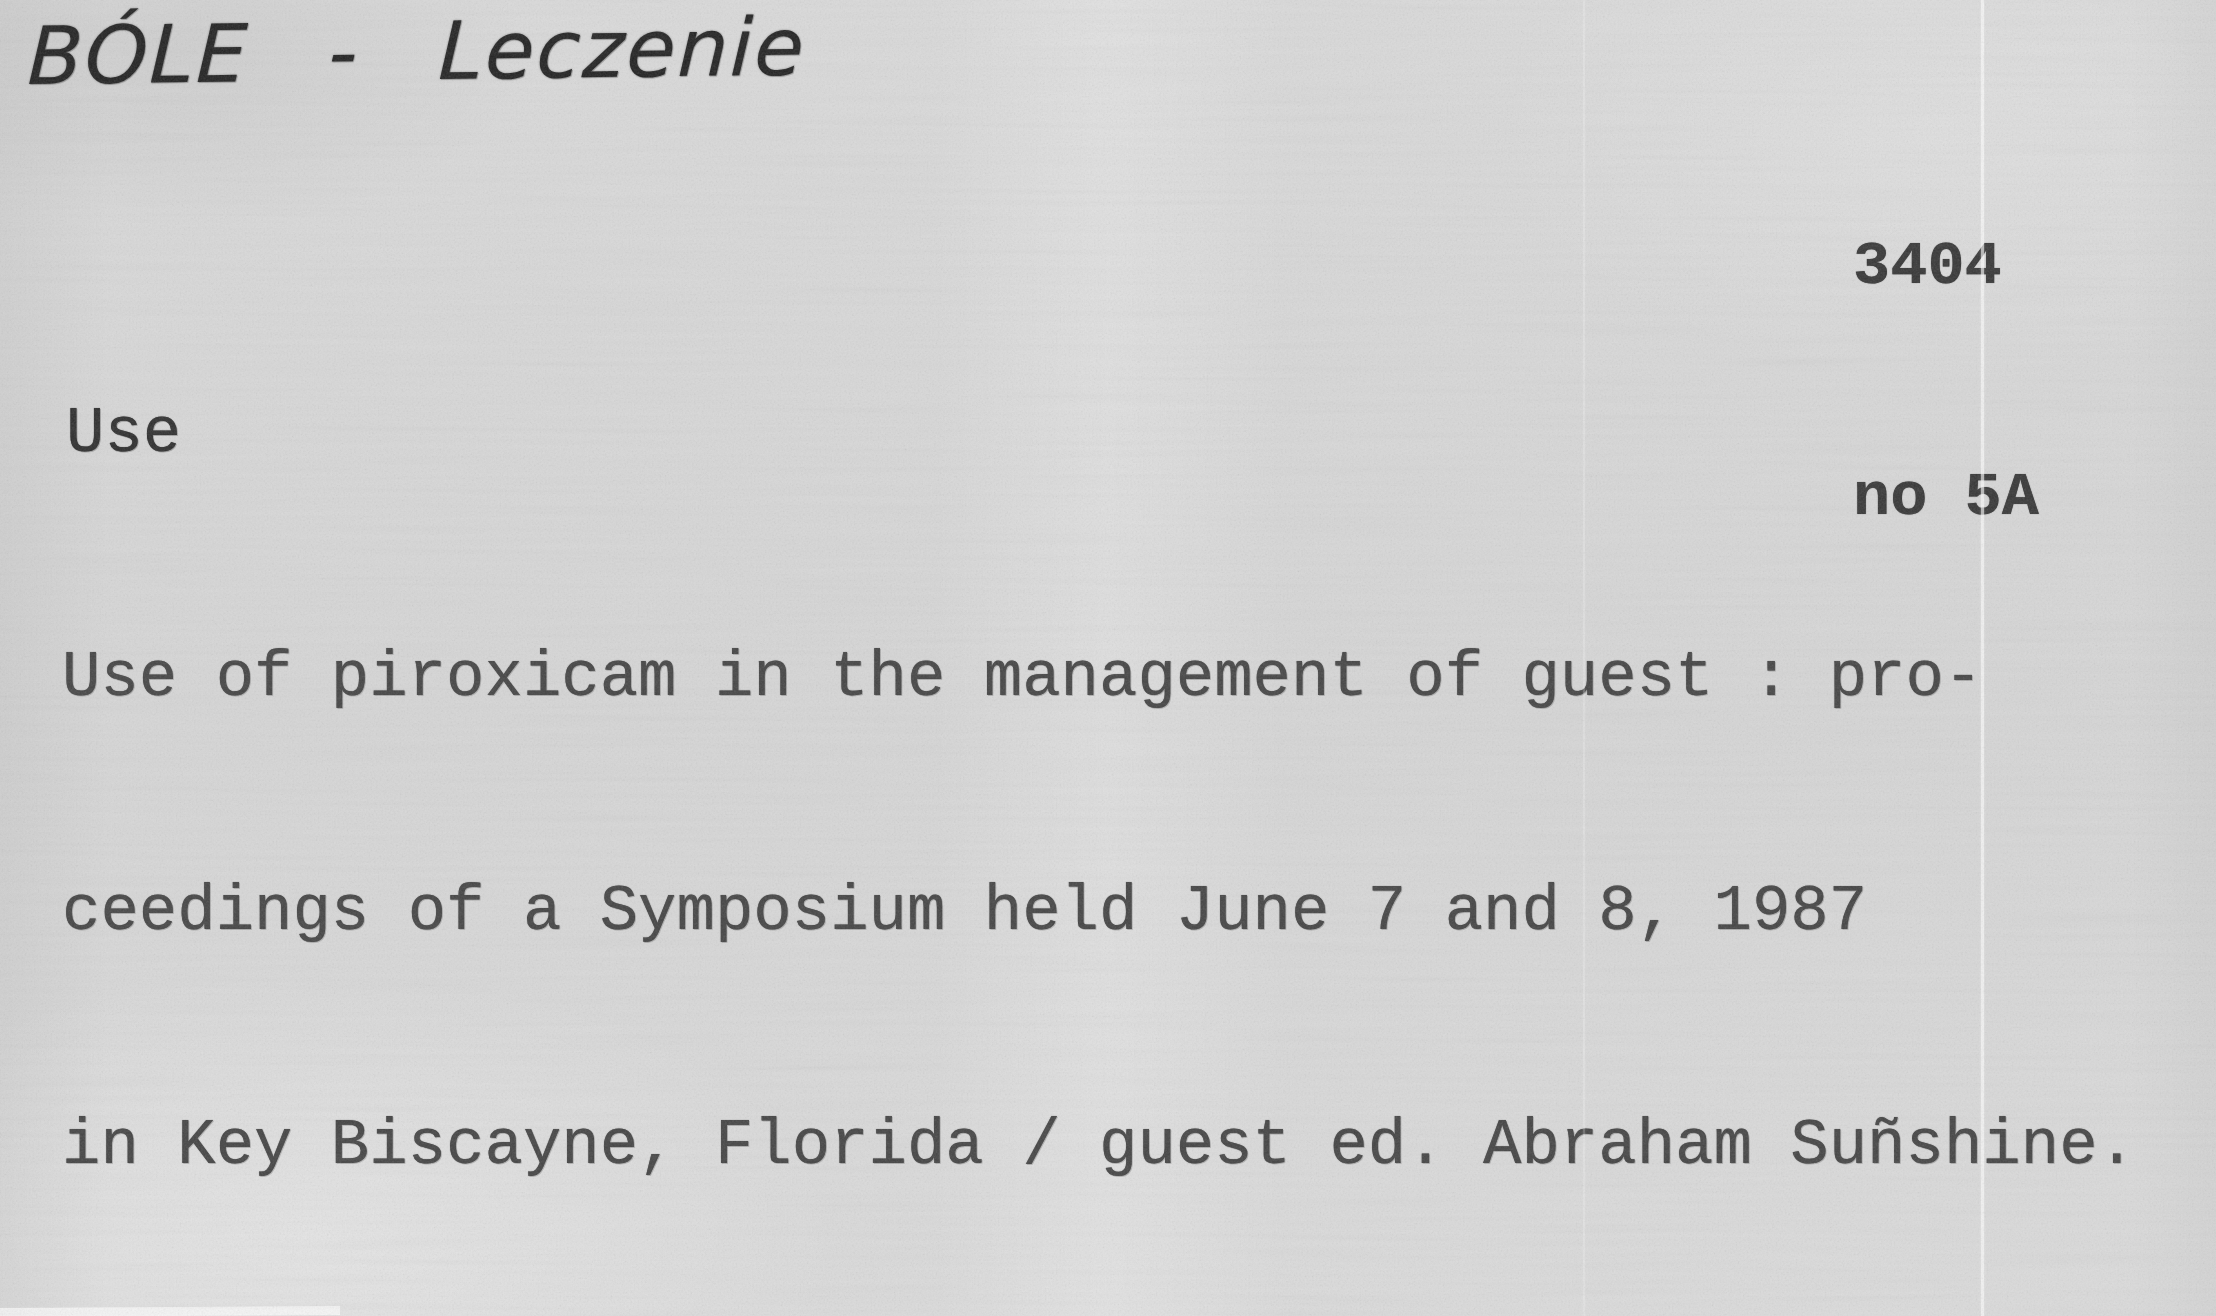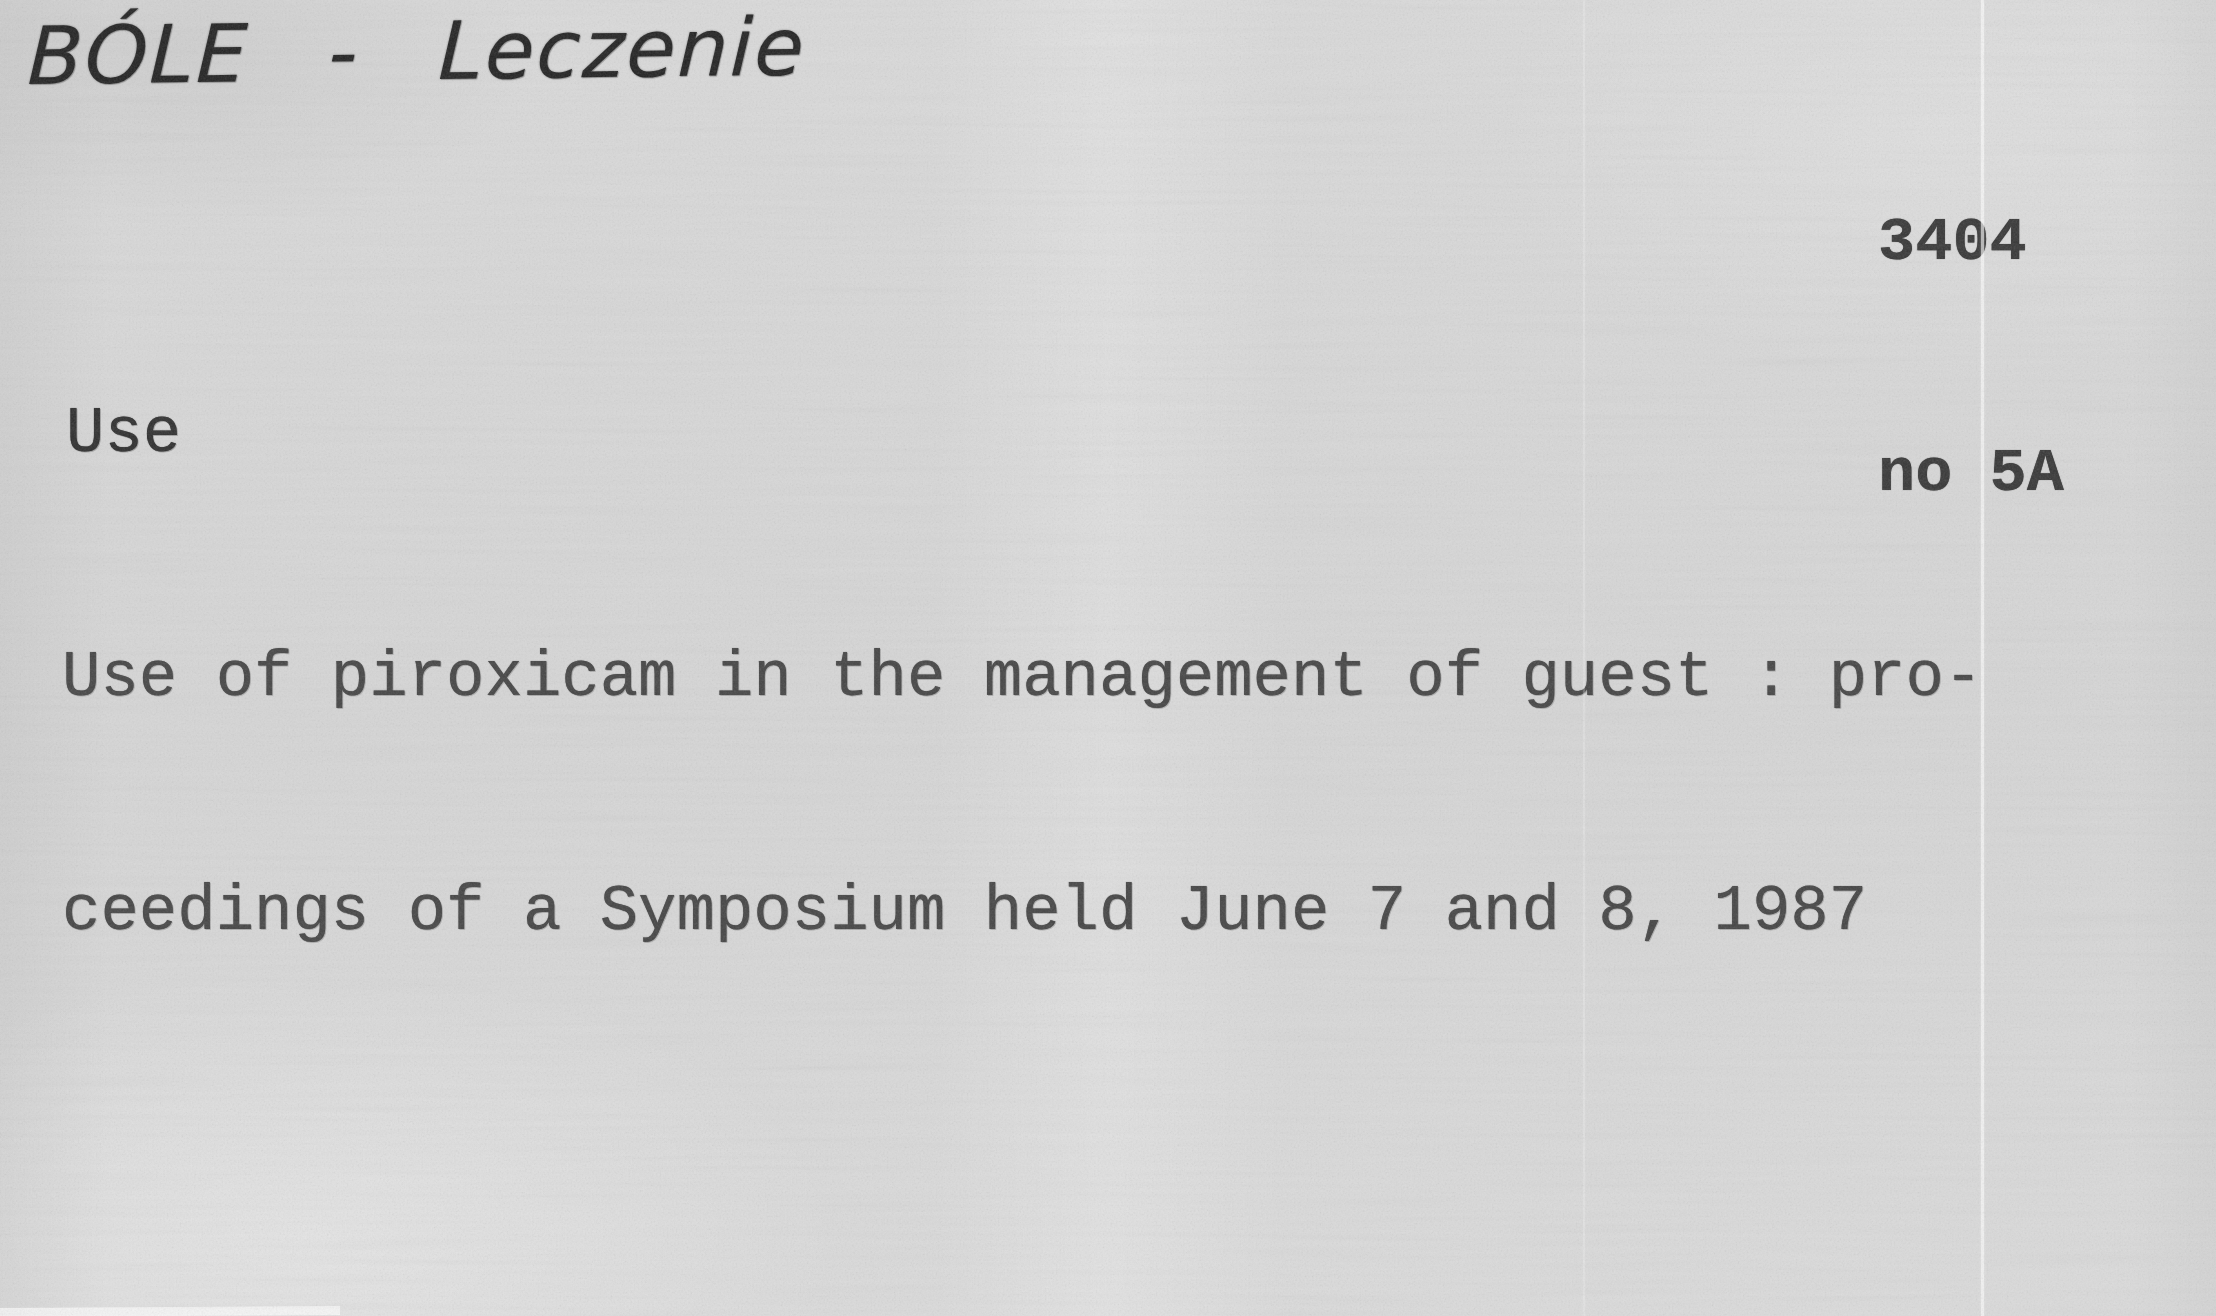--- a/index.html
+++ b/index.html
@@ -60,29 +60,28 @@
     color: #1f1f1f;
     transform: rotate(-0.7deg) skewX(-3deg);
     transform-origin: left top;
     text-shadow: 0 0 2px rgba(25,25,25,0.55), 1px 1px 0 rgba(50,50,50,0.25);
     white-space: pre;
   }
 
   .corner {
     position: absolute;
     left: 1853px;
-    top: 50px;
+    top: 74px;
     z-index: 3;
     font-size: 62px;
     line-height: 77px;
     font-weight: 700;
     color: #343434;
     text-shadow: 0 0 1px rgba(40,40,40,0.8);
     white-space: pre;
-    margin-left: 25px;
   }
 
   .entry-word {
     position: absolute;
     left: 66px;
     top: 398px;
     z-index: 3;
     font-size: 64px;
     font-weight: 400;
     color: #2b2b2b;
@@ -123,20 +122,21 @@
   <div class="corner">
     <div>3404</div>
     <div>no 5A</div>
   </div>
 
   <div class="entry-word">Use</div>
 
   <div class="entry-body">
     <div>Use of piroxicam in the management of guest : pro-</div>
     <div>ceedings of a Symposium held June 7 and 8, 1987</div>
+    <div>in Key Biscayne, Florida / guest ed. Abraham Suñshine.</div>
     
     
     
   </div>
 
   <div class="scan-line main"></div>
   <div class="scan-line faint"></div>
   <div class="scan-edge"></div>
 
   <svg class="noise-layer" width="2216" height="1316" viewBox="0 0 2216 1316" xmlns="http://www.w3.org/2000/svg">

